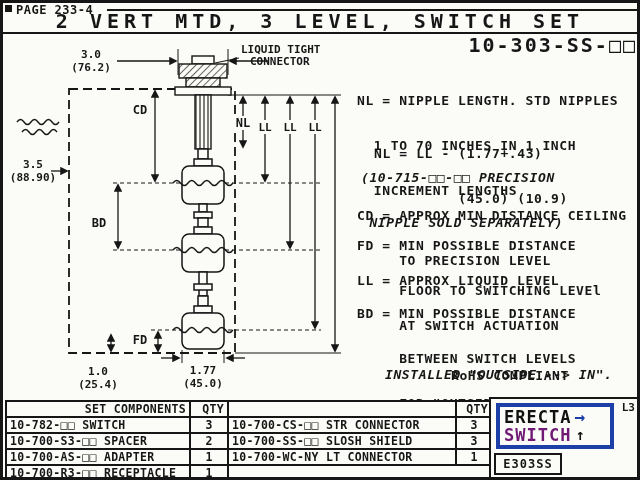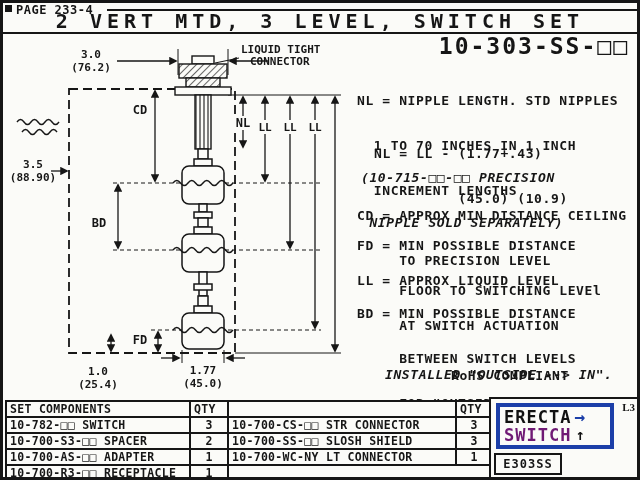--- a/index.html
+++ b/index.html
@@ -7,41 +7,41 @@
     position:relative;width:640px;height:480px;box-sizing:border-box;
     background:#fbfbf8;border:3px solid #161616;overflow:hidden;
     font-family:"DejaVu Sans Mono","Liberation Mono",monospace;color:#161616;padding-left:48px;
   }
   .abs{position:absolute;}
   .corner-sq{left:2px;top:2px;width:7px;height:7px;background:#161616;}
   .page-label{left:13px;top:0px;font-size:12px;font-weight:bold;letter-spacing:.5px;white-space:nowrap;}
   .rule-top{left:104px;right:0;top:6px;height:2px;background:#161616;}
   .rule-title{left:0;right:0;top:29px;height:2px;background:#161616;}
   .title{left:0;right:0;top:6px;text-align:center;font-size:20px;font-weight:bold;letter-spacing:5px;white-space:nowrap;}
-  .part-number{right:8px;top:30px;font-size:23px;font-weight:bold;letter-spacing:2px;white-space:nowrap;}
+  .part-number{right:0;top:30px;font-size:20px;font-weight:bold;letter-spacing:2px;white-space:nowrap;}
   .diagram{left:0;top:28px;}
   .diagram text{font-family:"DejaVu Sans Mono","Liberation Mono",monospace;font-weight:bold;fill:#161616;}
   .note{position:absolute;font-weight:bold;font-size:13px;line-height:15px;letter-spacing:.6px;white-space:pre;}
   .note.it{font-style:italic;}
   .comp{position:absolute;border-collapse:collapse;table-layout:fixed;background:#fbfbf8;}
   .comp td{border:2px solid #161616;font-weight:bold;font-size:11.5px;letter-spacing:.3px;
            white-space:pre;overflow:hidden;padding:0 3px;height:13px;}
   .comp td.c{text-align:center;}
-  .comp td.th{text-align:left;}
+  .comp td.th{text-align:right;}
   .comp-left{left:2px;top:397px;width:222px;}
   .comp-right{left:224px;top:397px;width:264px;}
   .logo-cell{left:486px;top:394px;width:151px;height:83px;border:2px solid #161616;background:#fbfbf8;box-sizing:border-box;}
   .logo-box{position:absolute;left:5px;top:4px;width:118px;height:46px;border:4px solid #1c3fa8;box-sizing:border-box;
             display:flex;flex-direction:column;justify-content:center;padding-left:4px;}
   .logo-row{display:flex;align-items:center;line-height:18px;}
   .logo-erecta{font-weight:bold;font-size:17px;letter-spacing:1px;color:#111;}
   .logo-arrow-r{color:#1c3fa8;font-weight:bold;font-size:18px;margin-left:3px;line-height:16px;}
   .logo-switch{font-weight:bold;font-size:17px;letter-spacing:1px;color:#701a75;}
   .logo-arrow-u{color:#111;font-weight:bold;font-size:15px;margin-left:4px;}
-  .logo-rev{position:absolute;right:3px;top:2px;font-size:11px;font-weight:bold;font-family:Liberation Serif, serif;}
+  .logo-rev{position:absolute;right:3px;top:2px;font-size:11px;font-weight:bold;}
   .logo-code{position:absolute;left:3px;bottom:3px;width:64px;height:18px;border:2px solid #161616;
              font-weight:bold;font-size:12px;letter-spacing:1px;display:flex;align-items:center;justify-content:center;}
 </style>
 </head>
 <body>
 
 <div class="page">
 
   <div class="abs corner-sq"></div>
   <div class="abs page-label">PAGE 233-4</div>

